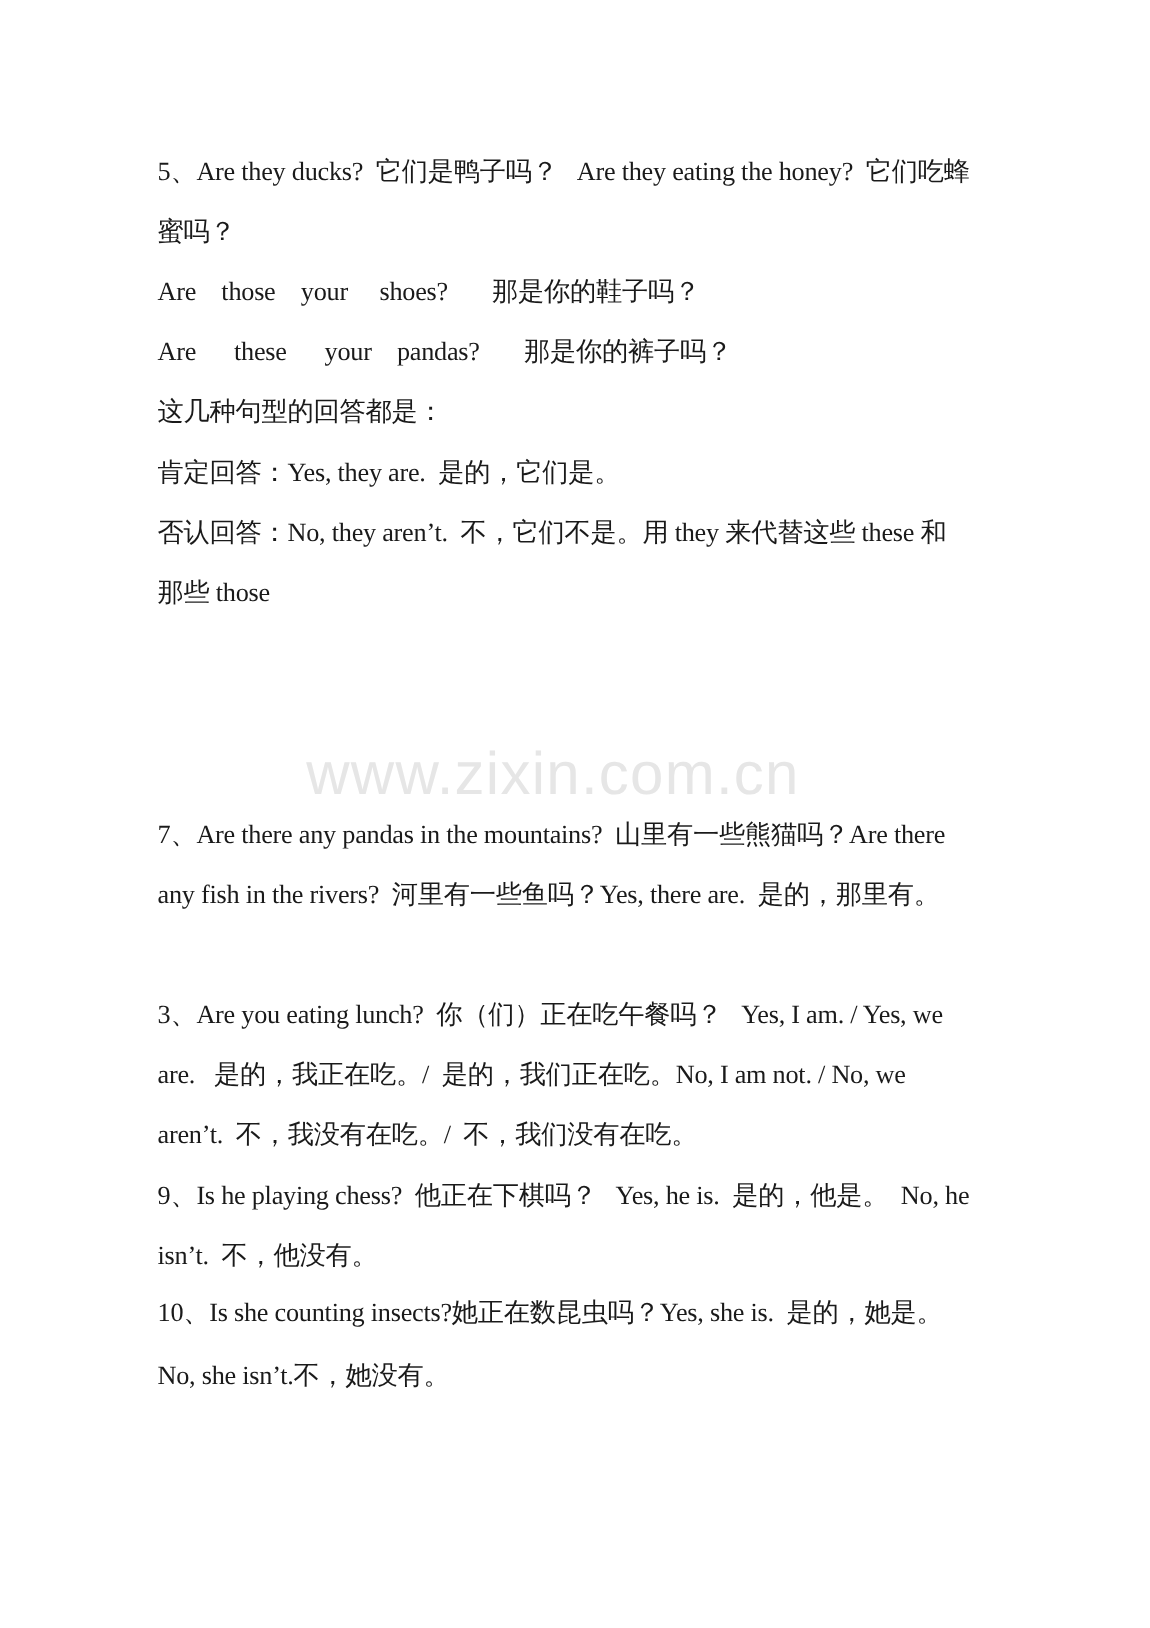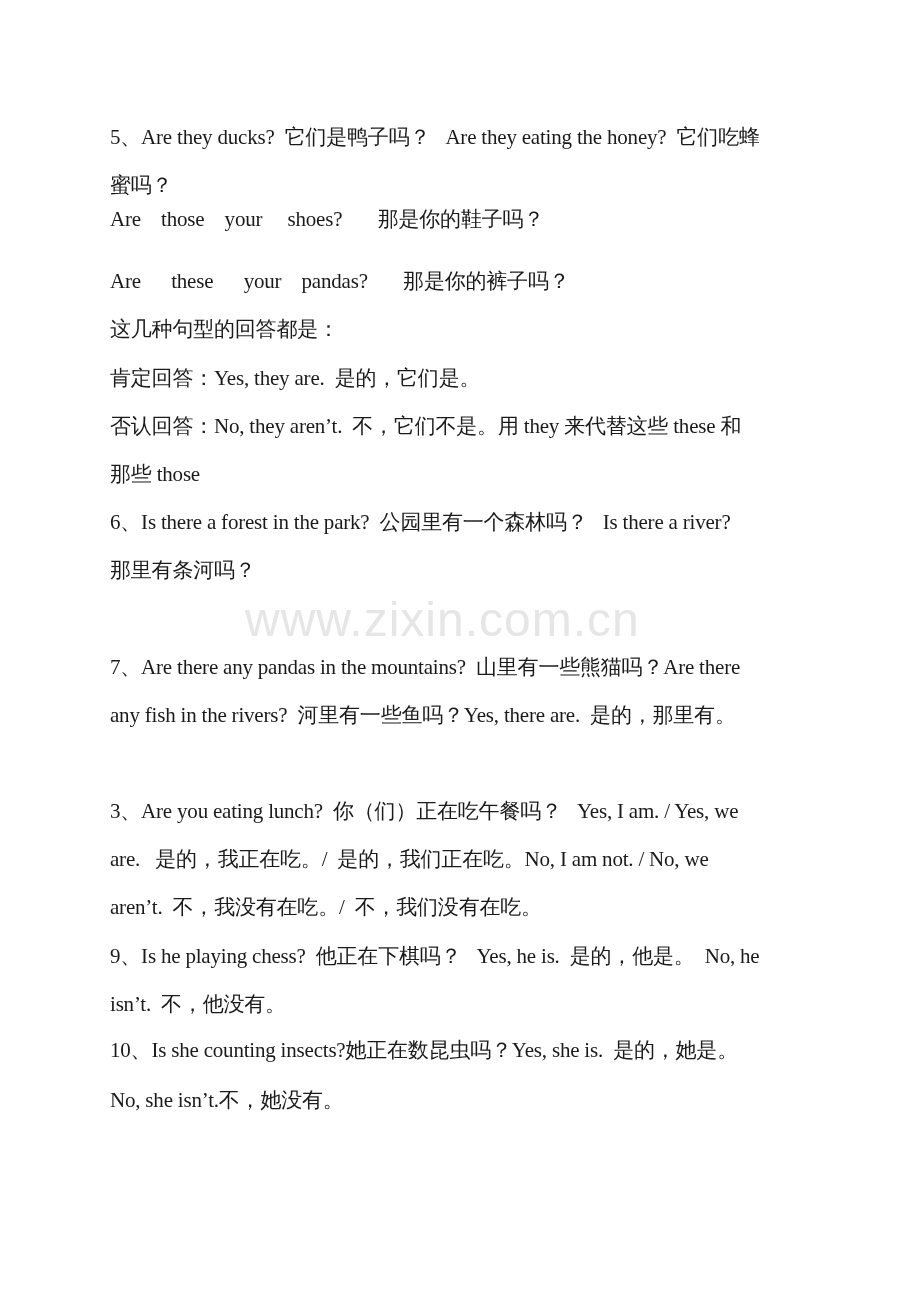--- a/index.html
+++ b/index.html
@@ -12,38 +12,36 @@
     font-family: "Liberation Serif", "DejaVu Serif", serif;
     font-size: 21px; line-height: 30px; color: #1a1a1a; white-space: pre;
     letter-spacing: -0.2px;
   }
   .watermark {
     position: absolute; left: 245px; top: 590px; width: 460px; height: 60px;
     font-family: "Liberation Sans", "DejaVu Sans", sans-serif;
     font-size: 48px; line-height: 60px; color: #e6e6e6; letter-spacing: 1px;
     z-index: 0; white-space: nowrap;
   }
-  .line { z-index: 1; }
+  .line { z-index: 1; margin-left: 16px; }
 </style>
 </head>
 <body>
 
 <div class="page">
   <div class="watermark">www.zixin.com.cn</div>
 
   <div class="line" style="top:122px">5、Are they ducks?  它们是鸭子吗？   Are they eating the honey?  它们吃蜂</div>
   <div class="line" style="top:170px">蜜吗？</div>
-  <div class="line" style="top:204px">Are    those    your     shoes?       那是你的鞋子吗？</div>
+  <div class="line" style="top:218px">Are    those    your     shoes?       那是你的鞋子吗？</div>
   <div class="line" style="top:266px">Are      these      your    pandas?       那是你的裤子吗？</div>
   <div class="line" style="top:314px">这几种句型的回答都是：</div>
   <div class="line" style="top:363px">肯定回答：Yes, they are.  是的，它们是。</div>
   <div class="line" style="top:411px">否认回答：No, they aren’t.  不，它们不是。用 they 来代替这些 these 和</div>
   <div class="line" style="top:459px">那些 those</div>
-  <div class="line" style="top:507px">6、Is there a forest in the park?  公园里有一个森林吗？   Is there a river?</div>
-  <div class="line" style="top:555px">那里有条河吗？</div>
   <div class="line" style="top:652px">7、Are there any pandas in the mountains?  山里有一些熊猫吗？Are there</div>
   <div class="line" style="top:700px">any fish in the rivers?  河里有一些鱼吗？Yes, there are.  是的，那里有。</div>
   <div class="line" style="top:796px">3、Are you eating lunch?  你（们）正在吃午餐吗？   Yes, I am. / Yes, we</div>
   <div class="line" style="top:844px">are.   是的，我正在吃。/  是的，我们正在吃。No, I am not. / No, we</div>
   <div class="line" style="top:892px">aren’t.  不，我没有在吃。/  不，我们没有在吃。</div>
   <div class="line" style="top:941px">9、Is he playing chess?  他正在下棋吗？   Yes, he is.  是的，他是。  No, he</div>
   <div class="line" style="top:989px">isn’t.  不，他没有。</div>
   <div class="line" style="top:1035px">10、Is she counting insects?她正在数昆虫吗？Yes, she is.  是的，她是。</div>
   <div class="line" style="top:1085px">No, she isn’t.不，她没有。</div>
 </div>

